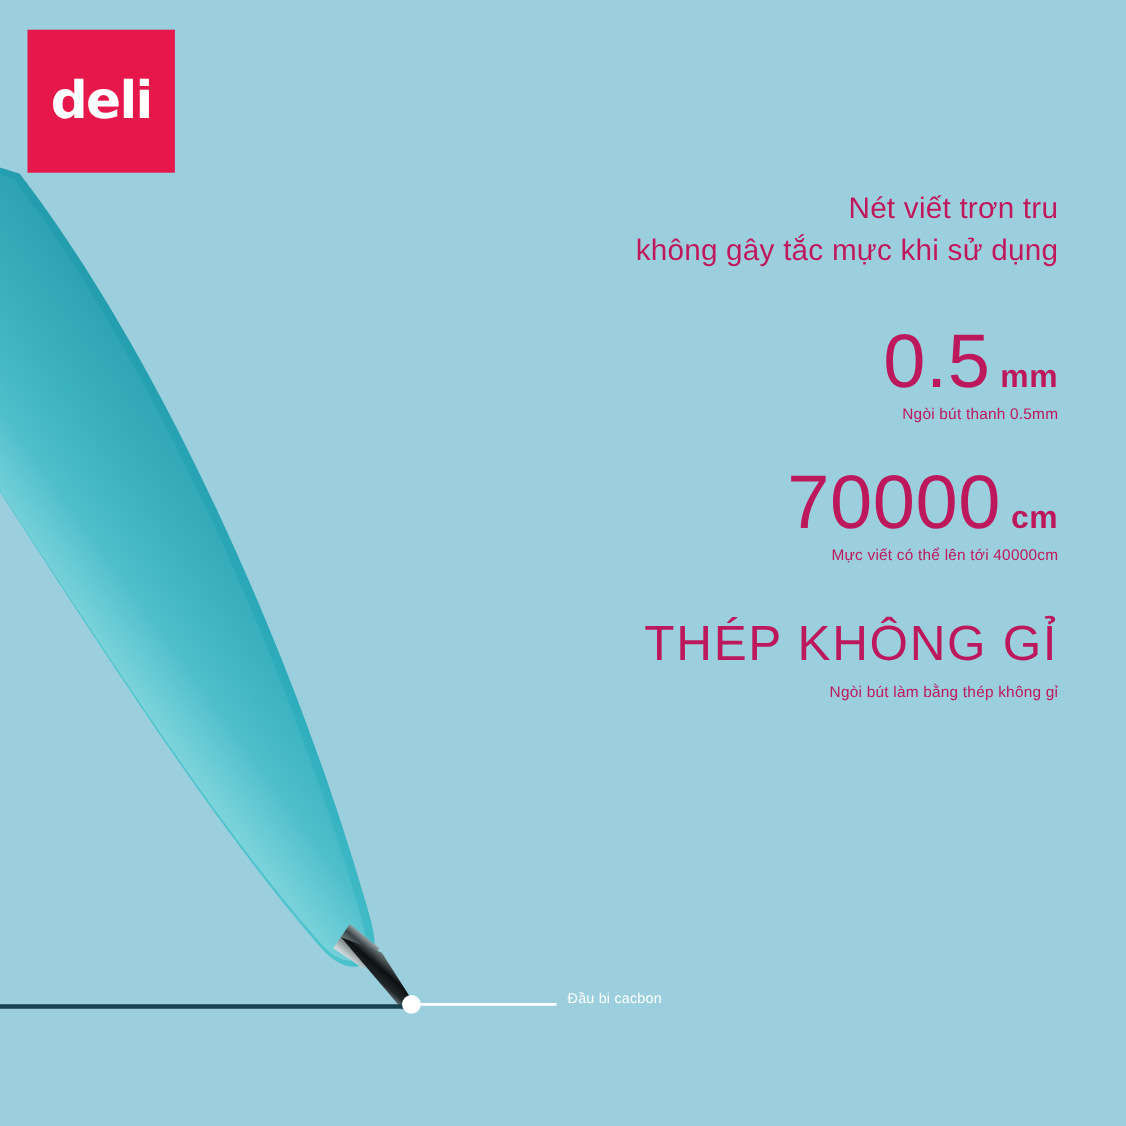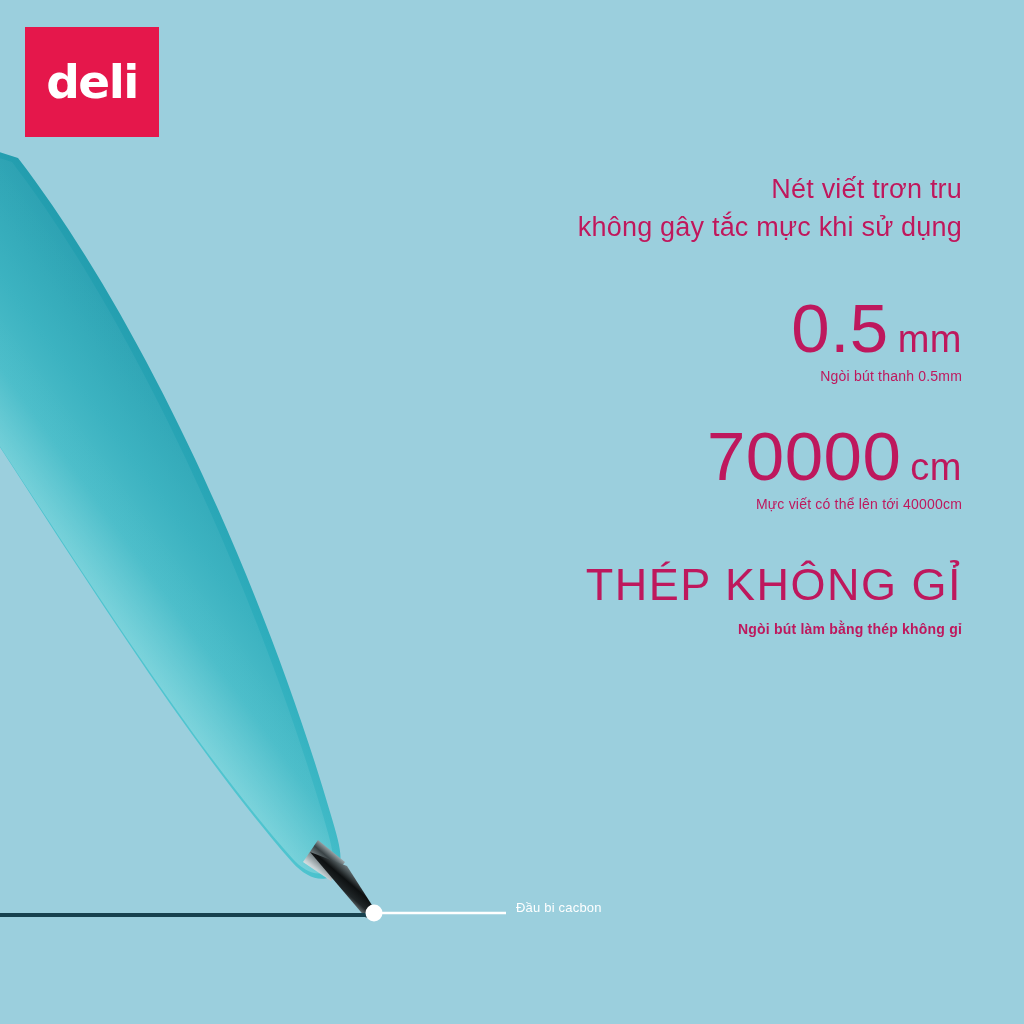--- a/index.html
+++ b/index.html
@@ -16,21 +16,21 @@
     font-family: "Liberation Sans", "DejaVu Sans", sans-serif;
     -webkit-font-smoothing: antialiased;
   }
 
   
   #logo {
     position: absolute;
     left: 25px;
     top: 27px;
     width: 134px;
-    height: 110px;
+    height: 130px;
     background: #E5174B;
     display: flex;
     align-items: center;
     justify-content: center;
   }
   #logo-text {
     color: #ffffff;
     font-size: 47px;
     font-weight: 700;
     letter-spacing: -1.5px;
@@ -70,22 +70,22 @@
   .spec { }
   .spec .big {
     font-size: 69px;
     font-weight: 300;
     letter-spacing: 0.5px;
     line-height: 0.95;
     display: inline-block;
     vertical-align: baseline;
   }
   .spec .unit {
-    font-size: 38px;
-    font-weight: 400;
+    font-size: 29px;
+    font-weight: 700;
     letter-spacing: 0.5px;
     margin-left: 9px;
     display: inline-block;
     vertical-align: baseline;
   }
   .spec .cap {
     display: block;
     font-size: 14px;
     font-weight: 400;
     letter-spacing: 0.2px;
@@ -94,21 +94,21 @@
 
   #spec-05   { top: 296px; }
   #spec-4000 { top: 424px; }
   #spec-steel{ top: 564px; }
 
   #spec-steel .big {
     font-size: 45px;
     font-weight: 400;
     letter-spacing: 1.5px;
   }
-  #spec-steel .cap { margin-top: 14px; font-weight: bold; }
+  #spec-steel .cap { margin-top: 14px; }
 
   
   #callout-label {
     position: absolute;
     left: 516px;
     top: 900px;
     font-size: 13px;
     color: #ffffff;
     white-space: nowrap;
     letter-spacing: 0.2px;

